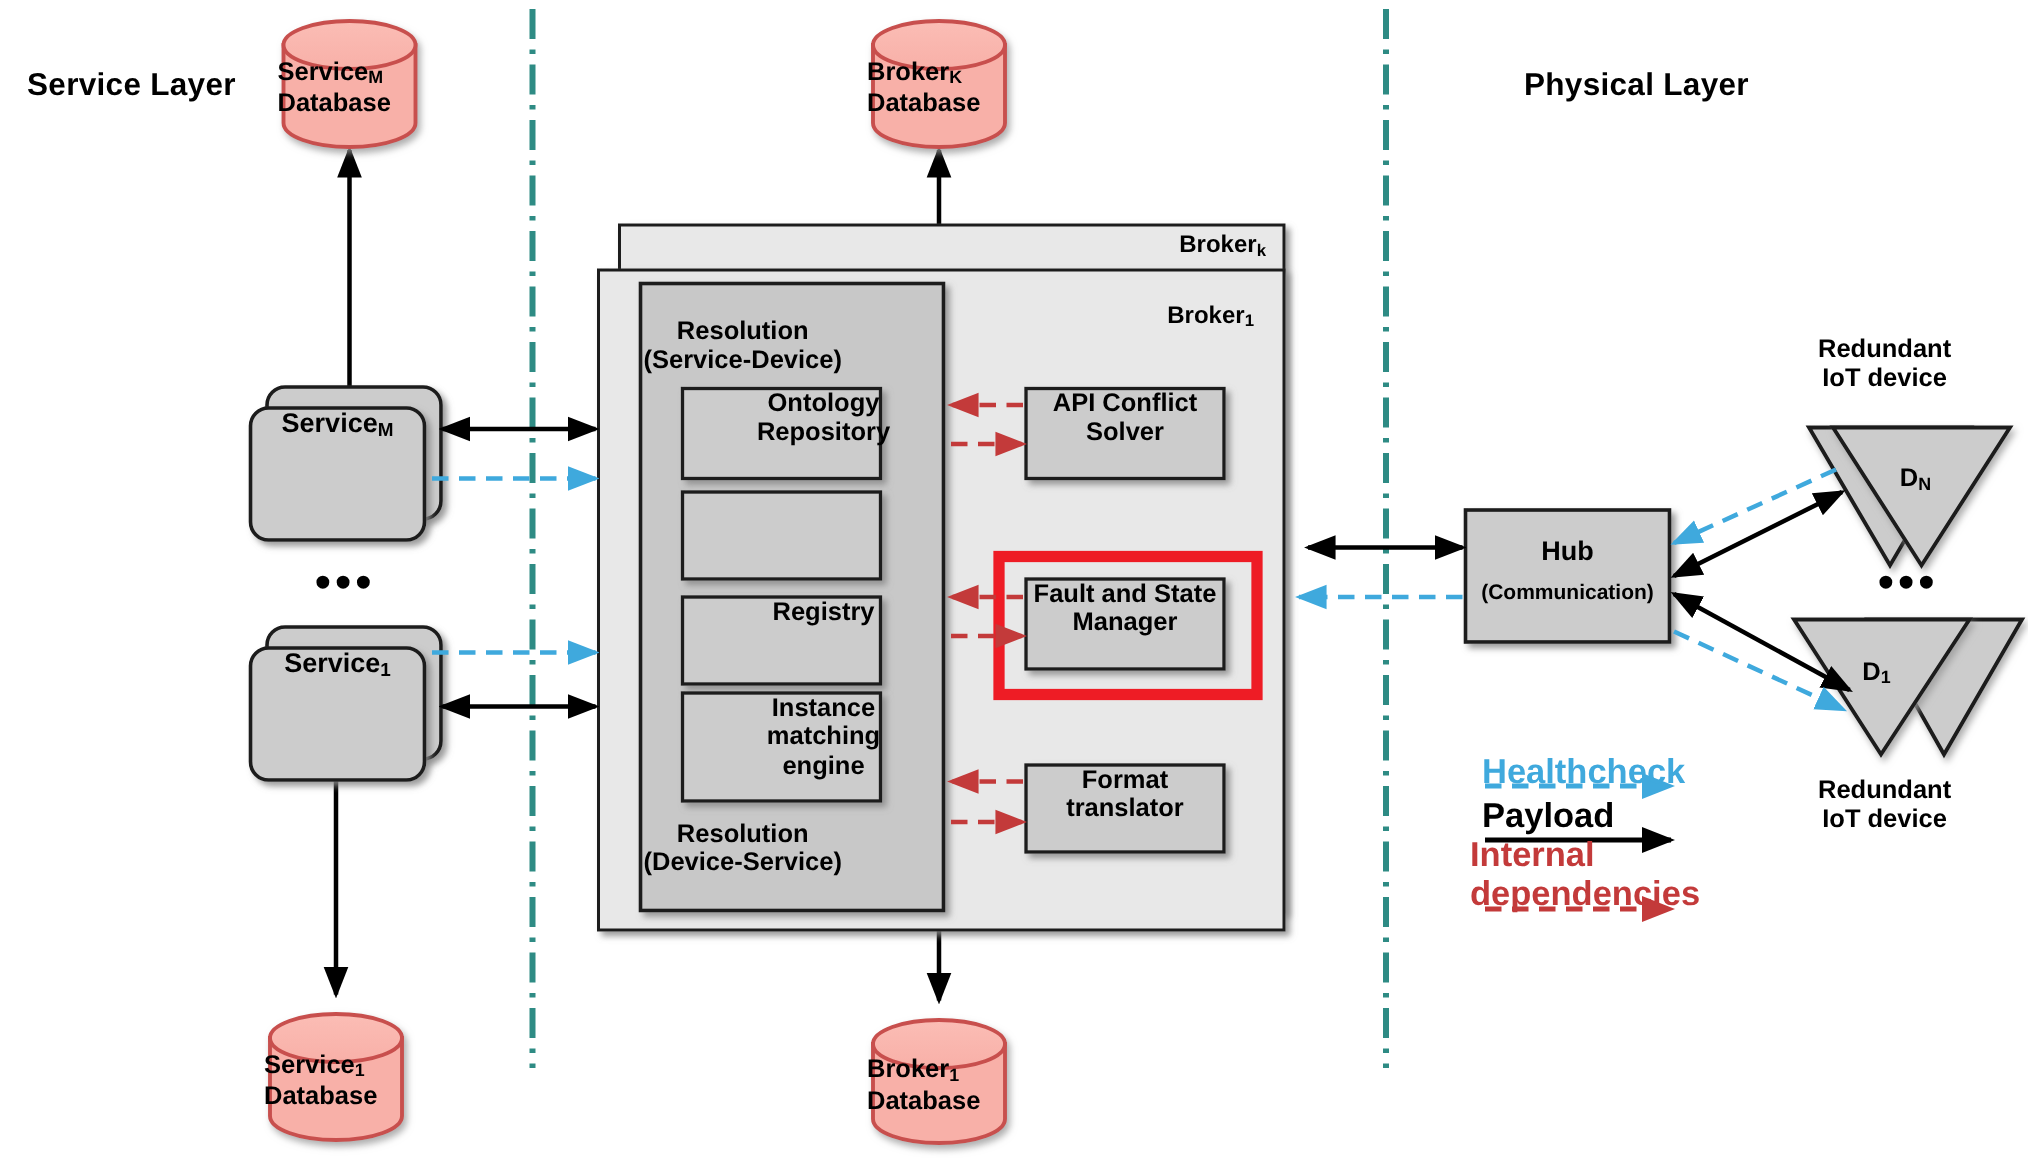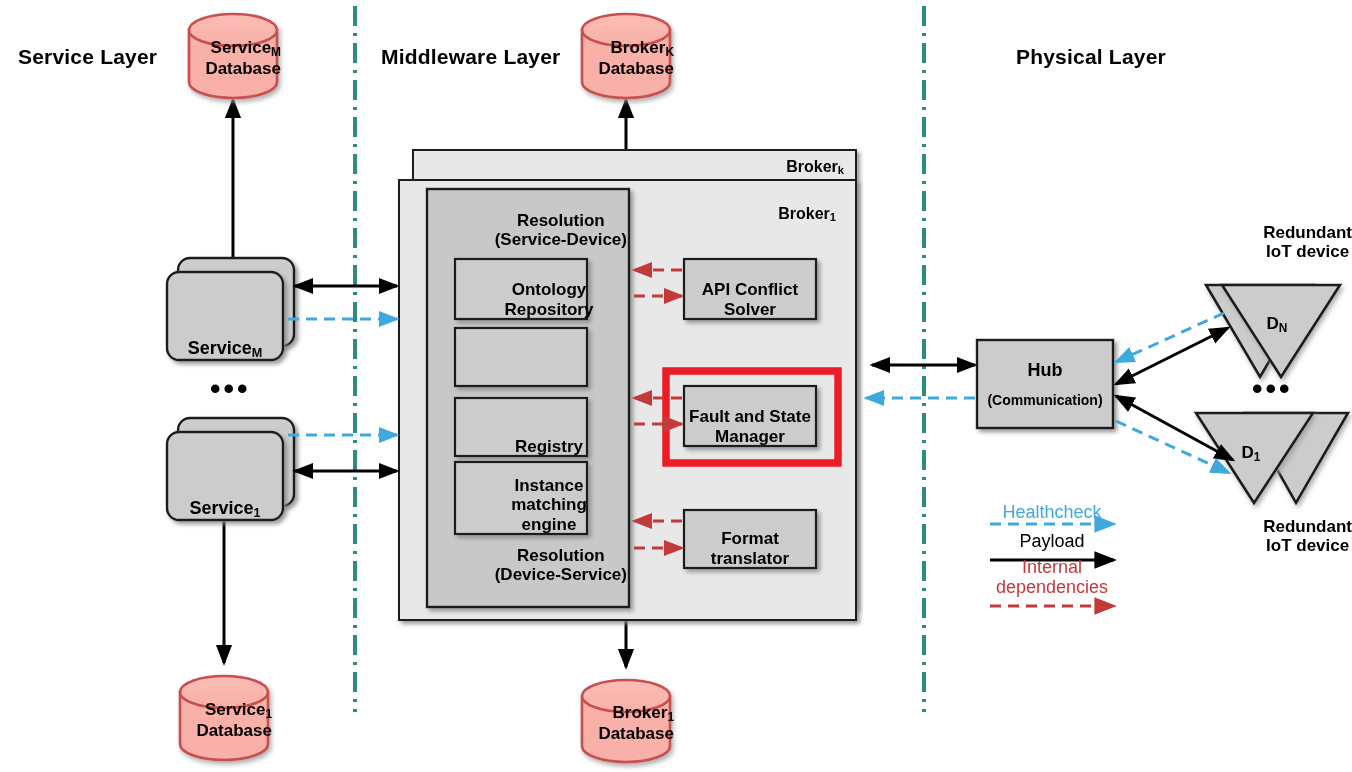--- a/index.html
+++ b/index.html
@@ -28,21 +28,21 @@
     font-weight: bold;
     font-size: 21px;
     color: #000000;
     white-space: nowrap;
     letter-spacing: 0.2px;
   }
   
   .boxtext {
     position: absolute;
     display: flex;
-    align-items: flex-end;
+    align-items: flex-start;
     justify-content: center;
     text-align: center;
     font-weight: bold;
     color: #000;
     line-height: 1.14;
     pointer-events: none;
     white-space: pre-line;
   }
   .dbtext {
     font-size: 17px;
@@ -58,25 +58,25 @@
   .ellipsis {
     position: absolute;
     font-size: 30px;
     font-weight: bold;
     letter-spacing: 3px;
     color: #000;
     line-height: 1;
   }
   .legend-text {
     position: absolute;
-    font-weight: normal;
-    text-align: center;
+    font-weight: bold;
+    text-align: left;
     white-space: pre-line;
     line-height: 1.12;
-    font-size: 18px;
+    font-size: 23px;
   }
   sub { font-size: 0.70em; font-weight: bold; vertical-align: -0.22em; }
 </style>
 </head>
 <body>
 
 <div id="stage">
 
   <svg id="svgroot" viewBox="0 0 1352 772">
     <defs>
@@ -251,21 +251,20 @@
     </g>
 
     <g>
       <line x1="990" y1="524" x2="1114" y2="524" stroke="#3fa9dd" stroke-width="3.2" stroke-dasharray="11 7" marker-end="url(#arrow-blue)"></line>
       <line x1="990" y1="560" x2="1114" y2="560" stroke="#000000" stroke-width="3.2" marker-end="url(#arrow-black)"></line>
       <line x1="990" y1="606" x2="1114" y2="606" stroke="#c33a3a" stroke-width="3.2" stroke-dasharray="11 7" marker-end="url(#arrow-red)"></line>
     </g>
   </svg>
 
   <div class="layer-label" style="left:18px;  top:45px;">Service Layer</div>
-  <div class="layer-label" style="left:381px; top:45px;">Middleware Layer</div>
   <div class="layer-label" style="left:1016px; top:45px;">Physical Layer</div>
 
   <div class="boxtext dbtext" style="left:185px; top:28px; width:96px; height:60px; flex-direction:column;">
     <div><span>Service</span><sub>M</sub></div>
     <div>Database</div>
   </div>
 
   <div class="boxtext dbtext" style="left:578px; top:28px; width:96px; height:60px; flex-direction:column;">
     <div><span>Broker</span><sub>K</sub></div>
     <div>Database</div>

